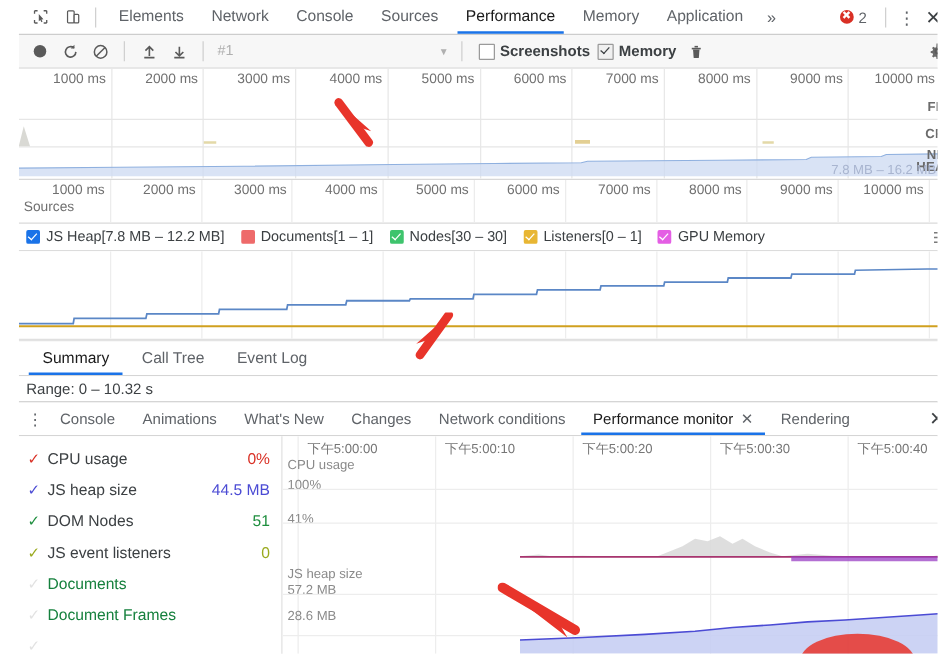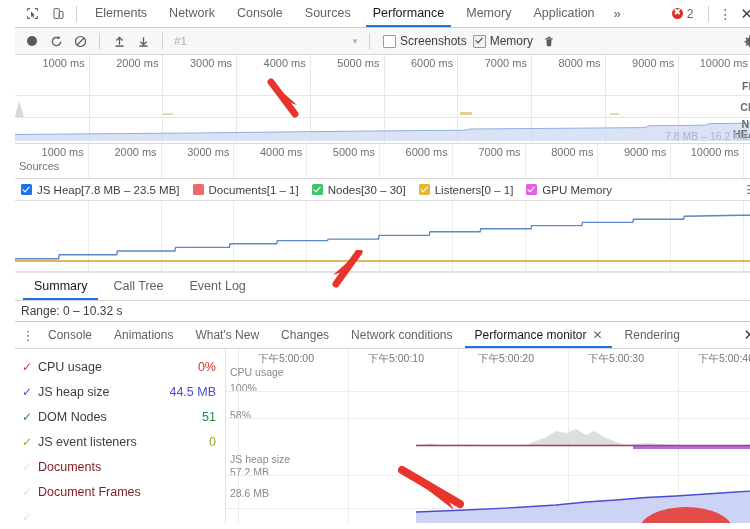--- a/index.html
+++ b/index.html
@@ -49,21 +49,21 @@
   .rectoolbar{
     height:26px;display:flex;align-items:center;
     border-bottom:1px solid #d7d7d7;background:#f7f7f7;
     padding-left:5px;
   }
   .rtico{width:24px;height:22px;display:flex;align-items:center;justify-content:center;color:#5a5a5a;}
   .sel-input{
     flex:0 0 auto;width:185px;height:18px;margin-left:4px;display:flex;align-items:center;
     justify-content:space-between;color:#b0b0b0;font-size:11.5px;padding-right:3px;
   }
-  .cbrow{display:flex;align-items:center;gap:4px;margin-left:6px;font-size:12px;color:#3c4043;}
+  .cbrow{display:flex;align-items:center;gap:4px;margin-left:6px;font-size:12px;color:#3c4043;font-weight:bold;}
   .cbox{
     width:11px;height:11px;border:1px solid #9a9a9a;border-radius:1px;background:#fff;
     display:inline-block;position:relative;
   }
   .cbox.on{background:#f0f0f0;}
   .cbox.on::after{
     content:"";position:absolute;left:3px;top:0px;width:3px;height:6px;
     border:solid #3c4043;border-width:0 1.6px 1.6px 0;transform:rotate(42deg);
   }
   .tbgear{margin-left:auto;padding-right:8px;color:#5a5a5a;display:flex;align-items:center;}
@@ -142,26 +142,26 @@
 
   
   .pm{display:flex;height:174px;background:#fff;}
   .pmside{
     width:211px;border-right:1px solid #e2e2e2;padding-top:5px;box-sizing:border-box;flex:0 0 211px;
   }
   .pmrow{height:25px;display:flex;align-items:center;padding:0 9px 0 7px;font-size:12.5px;}
   .pmcheck{width:16px;font-size:12px;flex:0 0 16px;}
   .pmname{flex:1;color:#3c4043;}
   .pmval{font-size:12.5px;text-align:right;}
-  .pmrow.off .pmname{color:#7f1d1d;}
+  .pmrow.off .pmname{color:#15803d;}
   .pmrow.off .pmcheck{color:#e2e2e2;}
   .pmmain{flex:1;position:relative;overflow:hidden;}
   .pmgrid{position:absolute;top:0;bottom:0;border-left:1px solid #ededed;}
   .pmhgrid{position:absolute;left:0;right:0;height:1px;background:#ededed;}
-  .pmtime{position:absolute;top:3px;font-size:10.5px;color:#767676;white-space:nowrap;padding-left:20px;}
+  .pmtime{position:absolute;top:3px;font-size:10.5px;color:#767676;white-space:nowrap;padding-left:8px;}
   .pmsec{position:absolute;font-size:10.5px;color:#8a8a8a;left:4px;white-space:nowrap;}
   .pmaxis{position:absolute;font-size:10.5px;color:#8a8a8a;left:4px;white-space:nowrap;}
 
   
   .arrow{position:absolute;pointer-events:none;}
 </style>
 </head>
 <body>
 
 <div class="app">
@@ -335,21 +335,21 @@
     <div class="framesrow">Sources</div>
     <div class="scrollarrows">
       <span>▲</span>
       <span style="margin-top:9px;">▼</span>
     </div>
   </div>
 
   <div class="legend">
     <div class="lgitem">
       <span class="lgbox check" style="background:#1a73e8;"></span>
-      <span>JS Heap[7.8 MB – 23.5 MB]</span>
+      <span>JS Heap[7.8 MB – 12.2 MB]</span>
     </div>
     <div class="lgitem">
       <span class="lgbox" style="background:#ee6a6a;"></span>
       <span>Documents[1 – 1]</span>
     </div>
     <div class="lgitem">
       <span class="lgbox check" style="background:#3ec46d;"></span>
       <span>Nodes[30 – 30]</span>
     </div>
     <div class="lgitem">
@@ -469,21 +469,21 @@
             <div class="pmtime" style="left: 12px;">下午5:00:00</div>
             <div class="pmtime" style="left: 122px;">下午5:00:10</div>
             <div class="pmtime" style="left: 232px;">下午5:00:20</div>
             <div class="pmtime" style="left: 342px;">下午5:00:30</div>
             <div class="pmtime" style="left: 452px;">下午5:00:40</div>
           </div>
 
         <div class="pmsec" style="top:17px;">CPU usage</div>
         <div class="pmaxis" style="top:33px;">100%</div>
         <div class="pmhgrid" style="top:42px;"></div>
-        <div class="pmaxis" style="top:60px;">58%</div>
+        <div class="pmaxis" style="top:60px;">41%</div>
         <div class="pmhgrid" style="top:69px;"></div>
 
         <div class="pmsec" style="top:104px;">JS heap size</div>
         <div class="pmaxis" style="top:117px;">57.2 MB</div>
         <div class="pmhgrid" style="top:126px;"></div>
         <div class="pmaxis" style="top:138px;">28.6 MB</div>
         <div class="pmhgrid" style="top:159px;"></div>
 
         <svg id="pm-svg" width="539" height="174" style="position:absolute;left:0;top:0;">
             <path d="M190,96 L205,94.5 L215,96 L240,95.5 L255,96 L300,96 L320,88 L330,82 L340,84 L350,80 L360,86 L368,82 L378,88 L390,93 L400,96 L420,94 L440,95.5 L460,96 L520,96 L530,94 L539,96 L539,97 L190,97 Z" fill="#d8d8d8" fill-opacity=".85"></path>

